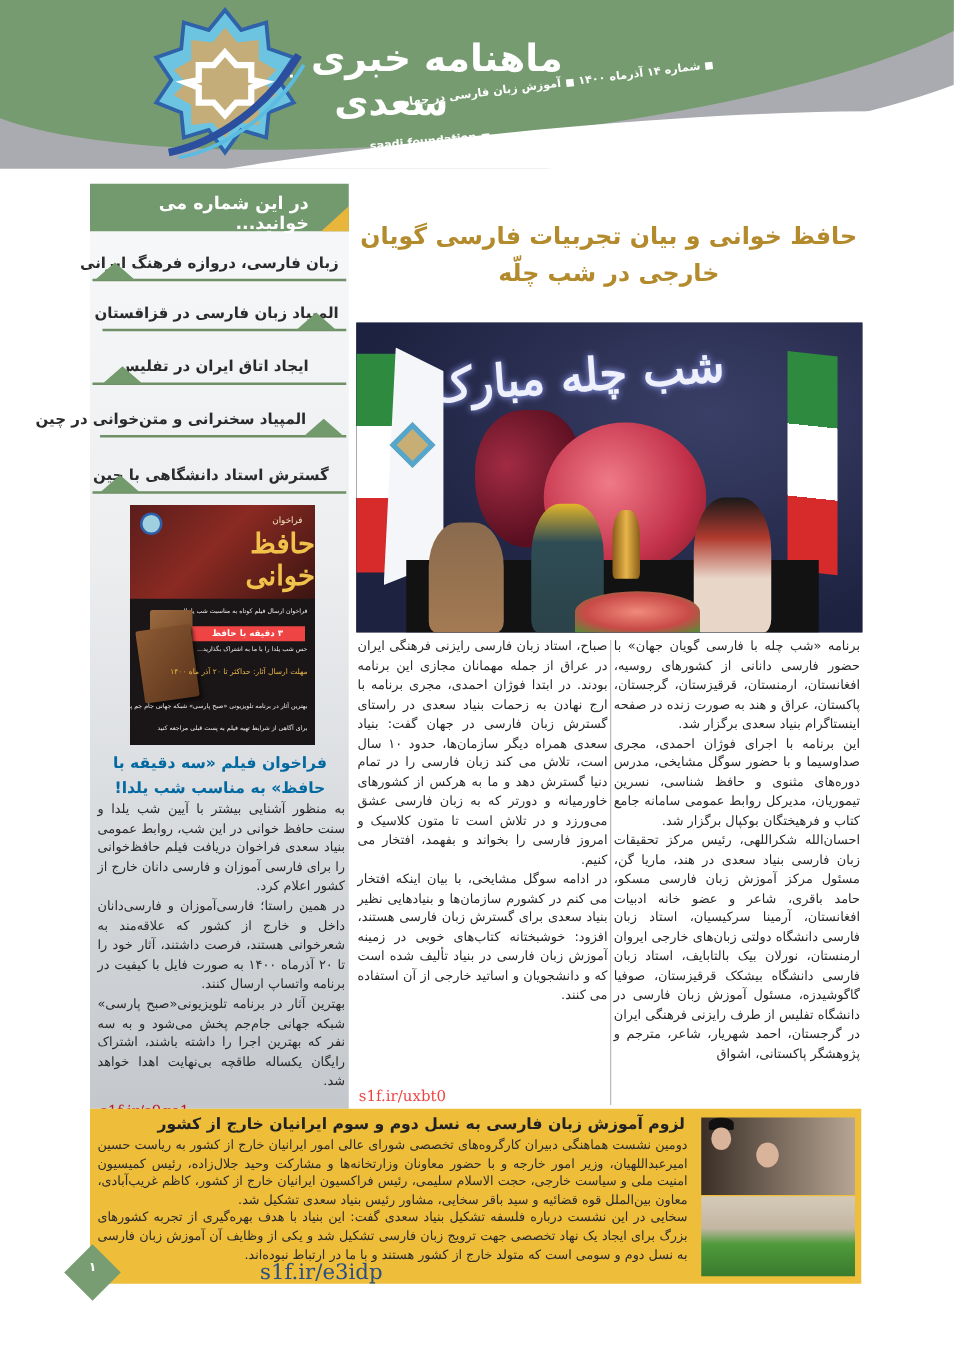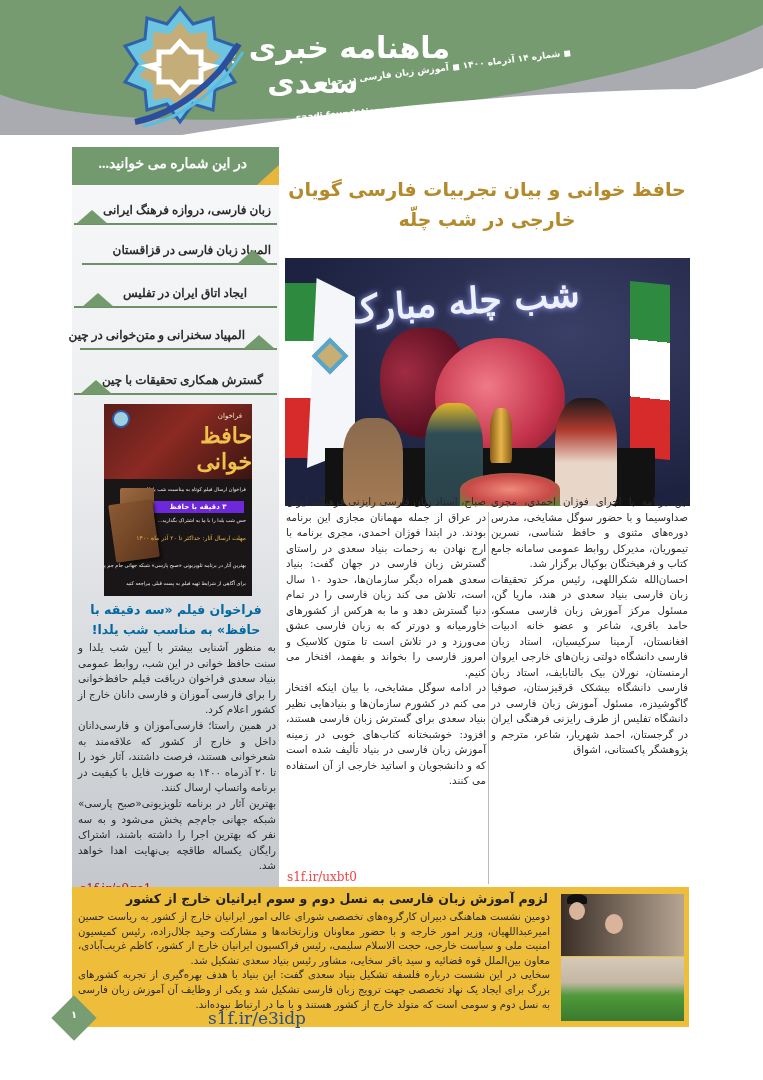--- a/index.html
+++ b/index.html
@@ -11,34 +11,34 @@
     .header-grey { position: absolute; left: -40px; top: 30px; width: 860px; height: 110px; background: #a9abb0; border-radius: 0 0 50% 50% / 0 0 60% 60%; transform: rotate(-6deg); transform-origin: center; }
     .header-green { position: absolute; left: -40px; top: -60px; width: 860px; height: 170px; background: #769b70; border-radius: 0 0 50% 50% / 0 0 55% 55%; transform: rotate(-6deg); transform-origin: center; }
     .header-white-curve { position: absolute; left: -60px; top: 108px; width: 900px; height: 80px; background: #fff; border-radius: 50% 50% 0 0 / 60% 60% 0 0; transform: rotate(-6deg); }
     .header-title { position: absolute; right: 290px; left: auto; top: 30px; width: 320px; text-align: center; direction: rtl; color: #fff; font-family: "DejaVu Sans", sans-serif; font-weight: bold; font-size: 30px; letter-spacing: -1px; }
     .header-sub { position: absolute; left: 320px; top: 78px; direction: rtl; color: #fff; font-size: 9px; font-weight: bold; transform: rotate(-7deg); transform-origin: left; white-space: nowrap; }
     .header-sub2 { position: absolute; left: 296px; top: 113px; direction: rtl; color: #fff; font-size: 9px; font-weight: bold; transform: rotate(-5deg); transform-origin: left; white-space: nowrap; }
     .header-sub .sq, .header-sub2 .sq { display: inline-block; width: 6px; height: 6px; background: #fff; margin: 0 4px; vertical-align: middle; }
     .logo { position: absolute; left: 115px; top: 4px; width: 130px; height: 125px; }
 
     
-    .sidebar { position: absolute; left: 72px; top: 147px; width: 207px; height: 740px; background: linear-gradient(#f8f9fa 0%, #eceef0 40%, #c4c7cb 100%); font-family: Liberation Serif, serif; }
+    .sidebar { position: absolute; left: 72px; top: 147px; width: 207px; height: 740px; background: linear-gradient(#f8f9fa 0%, #eceef0 40%, #c4c7cb 100%); }
     .toc-header { position: absolute; left: 0; top: 0; width: 207px; height: 38px; background: #739a6e; }
     .toc-header-text { position: absolute; right: 32px; top: 8px; color: #fff; font-weight: bold; font-size: 14px; direction: rtl; }
     .toc-corner { position: absolute; right: 0; top: 18px; width: 0; height: 0; border-right: 22px solid #e8b63b; border-top: 20px solid transparent; }
     .toc-item { position: absolute; left: 2px; width: 203px; height: 30px; }
     .toc-item .toc-label { position: absolute; right: 6px; top: 4px; font-size: 12px; font-weight: bold; direction: rtl; color: #2b2b2b; white-space: nowrap; }
     .toc-item .toc-line { position: absolute; left: 0; right: 0; bottom: 4px; height: 2px; background: #6f8f67; }
     .toc-item .toc-tri { position: absolute; bottom: 5px; width: 0; height: 0; border-left: 16px solid transparent; border-right: 16px solid transparent; border-bottom: 14px solid #729a6c; }
 
     .poster { position: absolute; left: 104px; top: 404px; width: 148px; height: 192px; background: #1a1516; overflow: hidden; }
     .poster-top { position: absolute; left: 0; top: 0; width: 100%; height: 75px; background: linear-gradient(135deg, #5a1d1b, #8b2a22 45%, #3a1512); }
     .poster-title { position: absolute; left: 40px; top: 18px; color: #f1c24b; font-weight: bold; font-size: 22px; direction: rtl; font-family: "DejaVu Serif", serif; }
     .poster-small { position: absolute; right: 10px; top: 8px; color: #f4e3c2; font-size: 7px; direction: rtl; margin-left: 28px; }
-    .poster-red { position: absolute; left: 48px; top: 97px; width: 92px; height: 12px; background: #6d28d9; color: #fff; font-size: 7px; text-align: center; direction: rtl; font-weight: bold; line-height: 12px; }
+    .poster-red { position: absolute; left: 48px; top: 97px; width: 92px; height: 12px; background: #ef4444; color: #fff; font-size: 7px; text-align: center; direction: rtl; font-weight: bold; line-height: 12px; }
     .poster-line { position: absolute; right: 6px; color: #eee; font-size: 5px; direction: rtl; white-space: nowrap; }
     .poster-line.gold { color: #e7b44a; font-size: 6px; }
     .poster-book { position: absolute; left: 8px; top: 98px; width: 44px; height: 58px; background: linear-gradient(135deg, #8c5a33, #5a341c); border-radius: 2px; transform: rotate(-8deg); box-shadow: 2px 3px 3px rgba(0,0,0,0.5); }
     .poster-book2 { position: absolute; left: 16px; top: 84px; width: 34px; height: 48px; background: linear-gradient(135deg, #9b6a40, #6a3e20); border-radius: 2px; }
     .poster-logo { position: absolute; left: 8px; top: 6px; width: 18px; height: 18px; border-radius: 50%; background: #9fd0df; border: 2px solid #2f5ea8; }
 
     .side-heading { position: absolute; left: 76px; top: 600px; width: 200px; text-align: center; direction: rtl; font-weight: bold; font-size: 12.5px; line-height: 20px; color: #0369a1; }
     .side-body { position: absolute; left: 78px; top: 640px; width: 198px; direction: rtl; text-align: justify; text-align-last: right; font-size: 10.3px; line-height: 15.6px; color: #2a2a2a; font-family: "DejaVu Sans", sans-serif; }
     .side-body p { margin: 0; }
     .side-link { position: absolute; left: 80px; top: 866px; color: #b91c1c; font-family: "DejaVu Serif", serif; font-size: 12px; margin-top: 16px; }
@@ -56,21 +56,21 @@
     .flag-saadi { position: absolute; left: 22px; top: 20px; width: 48px; height: 190px; background: #f4f6fa; clip-path: polygon(20% 0, 100% 10%, 100% 90%, 0 100%); }
     .flag-saadi-mark { position: absolute; left: 32px; top: 85px; width: 26px; height: 26px; background: #c7ae74; border: 4px solid #55a6cc; transform: rotate(45deg); }
     .person { position: absolute; border-radius: 40% 40% 10% 10%; }
     .p1 { left: 58px; top: 160px; width: 60px; height: 88px; background: linear-gradient(#8a6a4e, #a37a52); }
     .p2 { left: 140px; top: 145px; width: 58px; height: 103px; background: linear-gradient(#e0b52a 0%, #2f4c55 30%, #2b4249 100%); }
     .p3 { left: 270px; top: 140px; width: 62px; height: 108px; background: linear-gradient(#1a1a1a 0%, #b03a2e 30%, #e8d6c8 60%); }
     .sofa { position: absolute; left: 40px; top: 190px; width: 330px; height: 58px; background: #121212; }
     .fruit-table { position: absolute; left: 175px; top: 215px; width: 100px; height: 33px; background: radial-gradient(ellipse, #f08a7c, #c94a48 60%, #4f8f36); border-radius: 50% 50% 0 0; }
     .samovar { position: absolute; left: 205px; top: 150px; width: 22px; height: 55px; background: linear-gradient(90deg, #8a5d18, #e7b54a, #8a5d18); border-radius: 40% 40% 10% 10%; }
 
-    .col { position: absolute; top: 494px; direction: rtl; text-align: justify; text-align-last: right; font-size: 10.3px; line-height: 15.5px; color: #2b2b2b; }
+    .col { position: absolute; top: 510px; direction: rtl; text-align: justify; text-align-last: right; font-size: 10.3px; line-height: 15.5px; color: #2b2b2b; }
     .col p { margin: 0; }
     .col-right { left: 491px; width: 197px; }
     .col-mid { left: 286px; width: 200px; }
     .col-divider { position: absolute; left: 488px; top: 512px; width: 1px; height: 372px; background: #bbb; }
     .mid-link { position: absolute; left: 287px; top: 870px; color: #ef4444; font-family: "DejaVu Serif", serif; font-size: 12px; }
 
     
     .yellow { position: absolute; left: 72px; top: 887px; width: 617px; height: 140px; background: #eebd3a; }
     .yellow-title { position: absolute; left: 76px; top: 891px; width: 472px; text-align: right; direction: rtl; font-weight: bold; font-size: 12.5px; color: #222; }
     .yellow-body { position: absolute; left: 78px; top: 910px; width: 472px; direction: rtl; text-align: justify; text-align-last: right; font-size: 10.2px; line-height: 14.6px; color: #2a2a2a; }
@@ -127,21 +127,21 @@
     <span class="toc-label" style="right:30px">ایجاد اتاق ایران در تفلیس</span>
     <div class="toc-line"></div>
     <div class="toc-tri" style="left:8px"></div>
   </div>
   <div class="toc-item" style="top:177px">
     <span class="toc-label" style="right:32px">المپیاد سخنرانی و متن‌خوانی در چین</span>
     <div class="toc-line" style="left:6px"></div>
     <div class="toc-tri" style="right:2px"></div>
   </div>
   <div class="toc-item" style="top:222px">
-    <span class="toc-label" style="right:14px">گسترش همکاری تحقیقات با چین</span>
+    <span class="toc-label" style="right:14px">گسترش استاد دانشگاهی با چین</span>
     <div class="toc-line"></div>
     <div class="toc-tri" style="left:6px"></div>
   </div>
 </div>
 
 <div class="poster">
   <div class="poster-top"></div>
   <div class="poster-logo"></div>
   <div class="poster-small">فراخوان</div>
   <div class="poster-title">حافظ خوانی</div>
@@ -176,20 +176,21 @@
   <div class="flag flag-right"></div>
   <div class="sofa"></div>
   <div class="person p1"></div>
   <div class="person p2"></div>
   <div class="person p3"></div>
   <div class="samovar"></div>
   <div class="fruit-table"></div>
 </div>
 
 <div class="col col-right">
+  <p>برنامه «شب چله با فارسی گویان جهان» با حضور فارسی دانانی از کشورهای روسیه، افغانستان، ارمنستان، قرقیزستان، گرجستان، پاکستان، عراق و هند به صورت زنده در صفحه اینستاگرام بنیاد سعدی برگزار شد.</p>
   <p>این برنامه با اجرای فوژان احمدی، مجری صداوسیما و با حضور سوگل مشایخی، مدرس دوره‌های مثنوی و حافظ شناسی، نسرین تیموریان، مدیرکل روابط عمومی سامانه جامع کتاب و فرهیختگان بوکپال برگزار شد.</p>
   <p>احسان‌الله شکراللهی، رئیس مرکز تحقیقات زبان فارسی بنیاد سعدی در هند، ماریا گن، مسئول مرکز آموزش زبان فارسی مسکو، حامد باقری، شاعر و عضو خانه ادبیات افغانستان، آرمینا سرکیسیان، استاد زبان فارسی دانشگاه دولتی زبان‌های خارجی ایروان ارمنستان، نورلان بیک بالتابایف، استاد زبان فارسی دانشگاه بیشکک قرقیزستان، صوفیا گاگوشیدزه، مسئول آموزش زبان فارسی در دانشگاه تفلیس از طرف رایزنی فرهنگی ایران در گرجستان، احمد شهریار، شاعر، مترجم و پژوهشگر پاکستانی، اشواق</p>
 </div>
 <div class="col-divider"></div>
 <div class="col col-mid">
   <p>صباح، استاد زبان فارسی رایزنی فرهنگی ایران در عراق از جمله مهمانان مجازی این برنامه بودند. در ابتدا فوژان احمدی، مجری برنامه با ارج نهادن به زحمات بنیاد سعدی در راستای گسترش زبان فارسی در جهان گفت: بنیاد سعدی همراه دیگر سازمان‌ها، حدود ۱۰ سال است، تلاش می کند زبان فارسی را در تمام دنیا گسترش دهد و ما به هرکس از کشورهای خاورمیانه و دورتر که به زبان فارسی عشق می‌ورزد و در تلاش است تا متون کلاسیک و امروز فارسی را بخواند و بفهمد، افتخار می کنیم.</p>
   <p>در ادامه سوگل مشایخی، با بیان اینکه افتخار می کنم در کشورم سازمان‌ها و بنیادهایی نظیر بنیاد سعدی برای گسترش زبان فارسی هستند، افزود: خوشبختانه کتاب‌های خوبی در زمینه آموزش زبان فارسی در بنیاد تألیف شده است که و دانشجویان و اساتید خارجی از آن استفاده می کنند.</p>
 </div>
 <a class="mid-link">s1f.ir/uxbt0</a>
 

